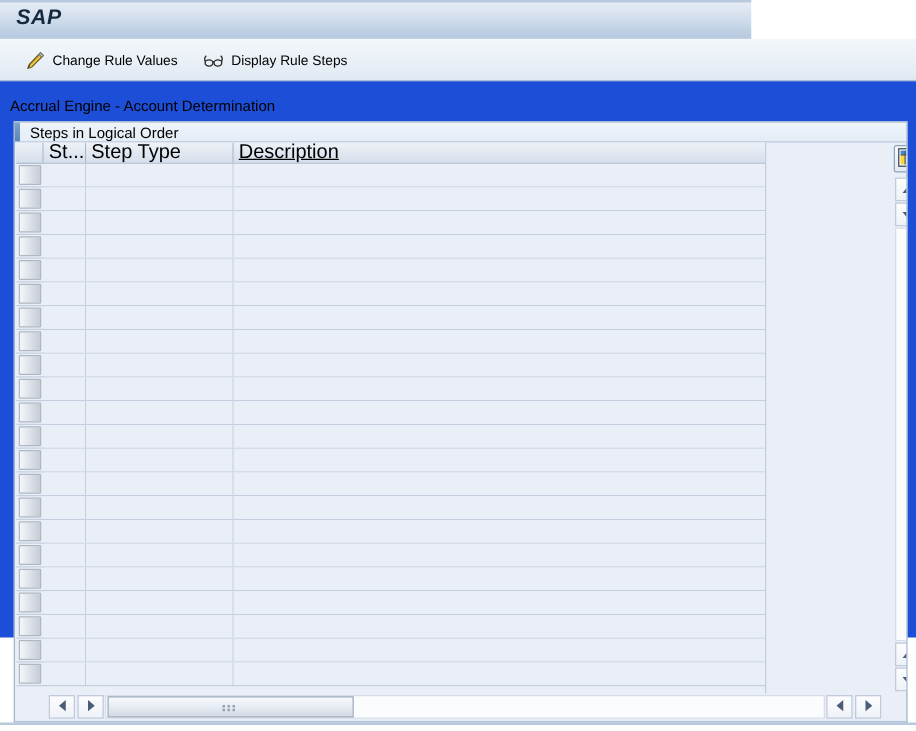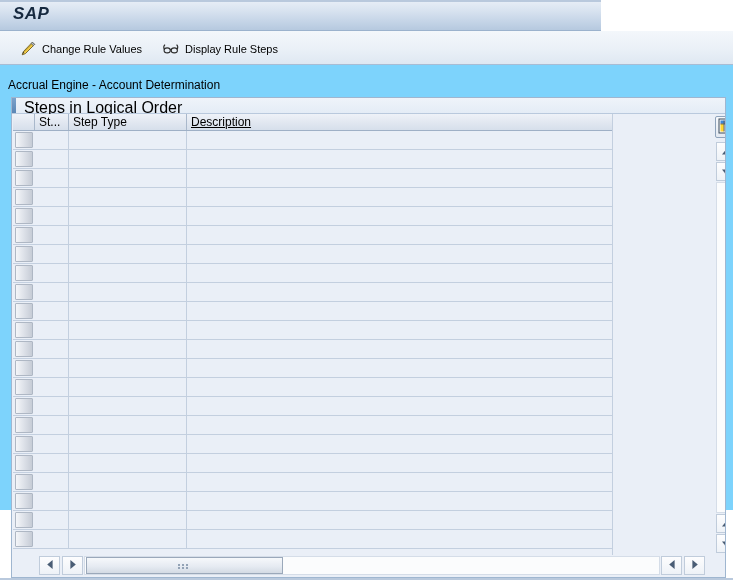--- a/index.html
+++ b/index.html
@@ -92,21 +92,21 @@
     width: 30px; height: 30px;
     pointer-events: none;
     opacity: .55;
   }
 
   
   .screen {
     position: absolute;
     left: 0; top: 65px;
     width: 733px; height: 445px;
-    background: #7dd3fc;
+    background: #1d4ed8;
   }
   .screen-title {
     position: absolute;
     left: 8px; top: 13px;
     font-size: 12px;
     color: #000;
     white-space: nowrap;
   }
 
   
@@ -131,21 +131,21 @@
   }
   .gb-header::before {
     content: "";
     position: absolute;
     left: 0; top: 0; bottom: 0; width: 4px;
     background: linear-gradient(to bottom, #7ba2cc, #5b86b5);
   }
   .gb-title {
     position: absolute;
     left: 12px; top: 1px;
-    font-size: 16px;
+    font-size: 12px;
     color: #000;
     white-space: nowrap;
   }
 
   
   .table-wrap {
     position: absolute;
     left: 0; top: 17px;
     width: 713px; height: 462px;
     overflow: hidden;
@@ -163,21 +163,21 @@
     height: 17px;
     background: linear-gradient(to bottom, #eef2f8 0%, #e2e8f1 50%, #d6dfeb 100%);
     border-bottom: 1px solid #9fb0c6;
     box-sizing: border-box;
   }
   .hcell {
     position: absolute;
     top: 0;
     height: 16px;
     line-height: 16px;
-    font-size: 12px;
+    font-size: 16px;
     color: #000;
     padding-left: 4px;
     box-sizing: border-box;
     border-right: 1px solid #a9b8cb;
     overflow: hidden;
     white-space: nowrap;
     cursor: pointer;
     background: linear-gradient(to bottom, #eef2f8 0%, #e2e8f1 50%, #d6dfeb 100%);
   }
   .hcell.sel { left: 0; width: 22px; padding-left: 0; }

